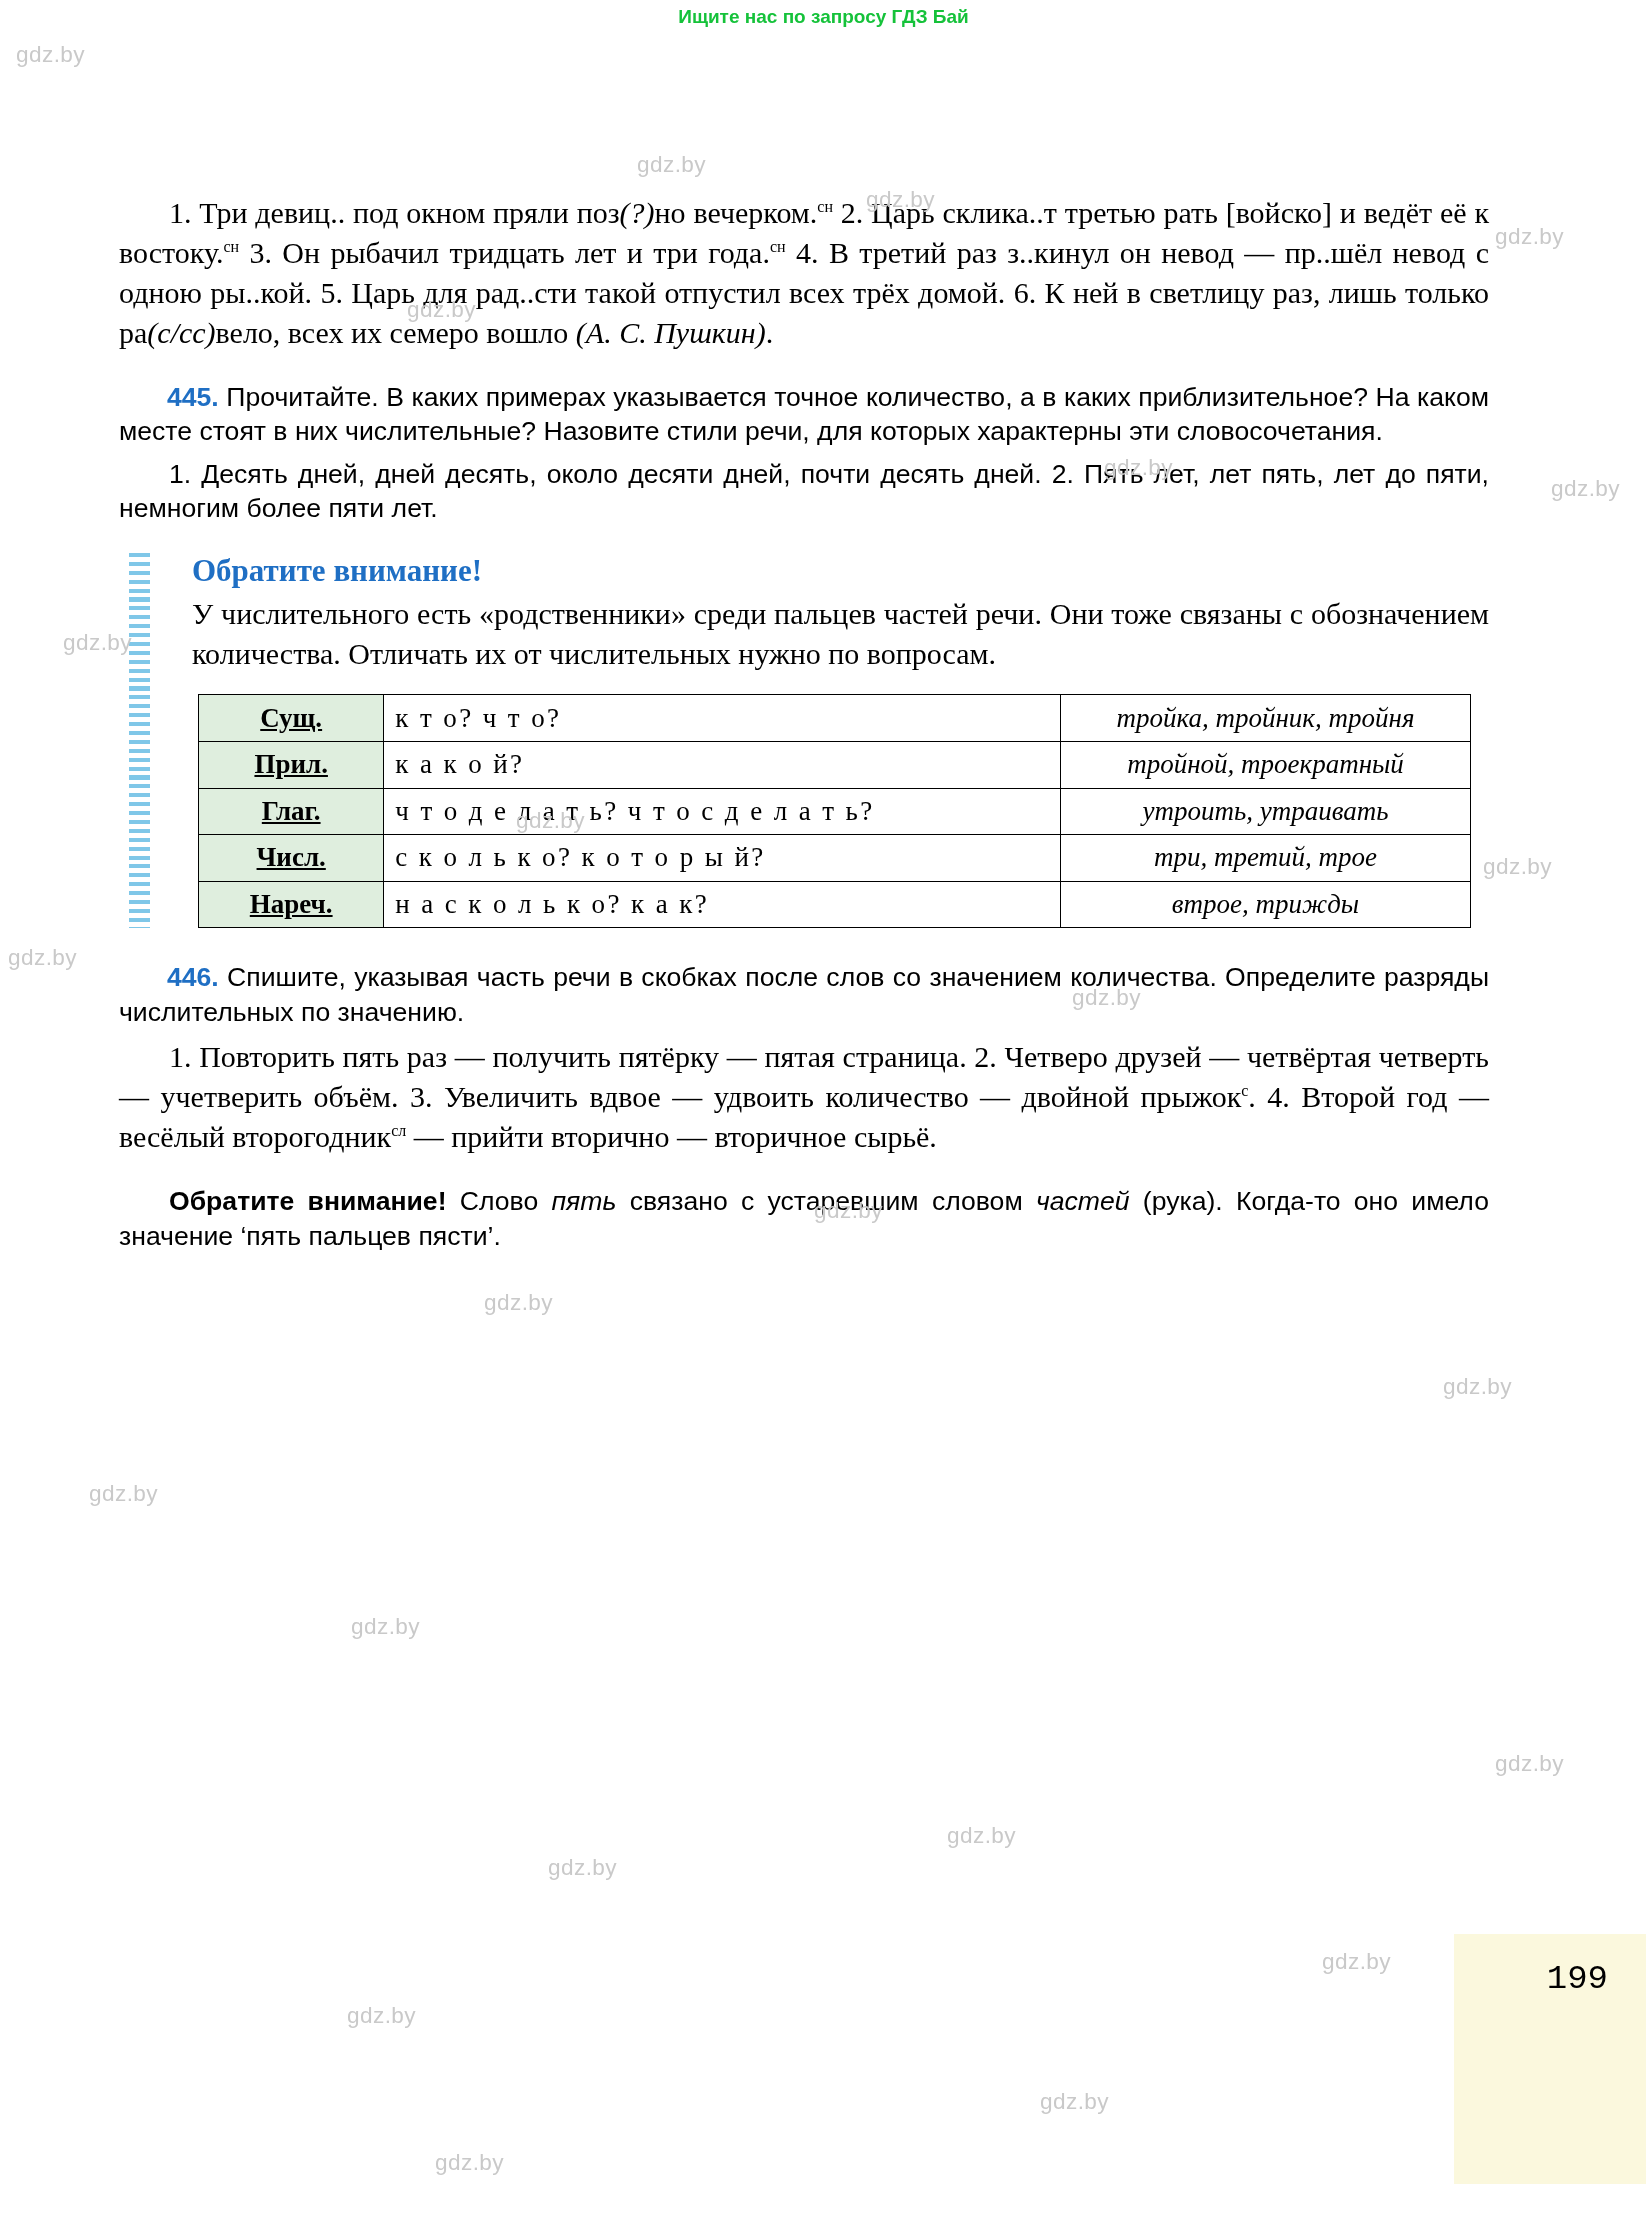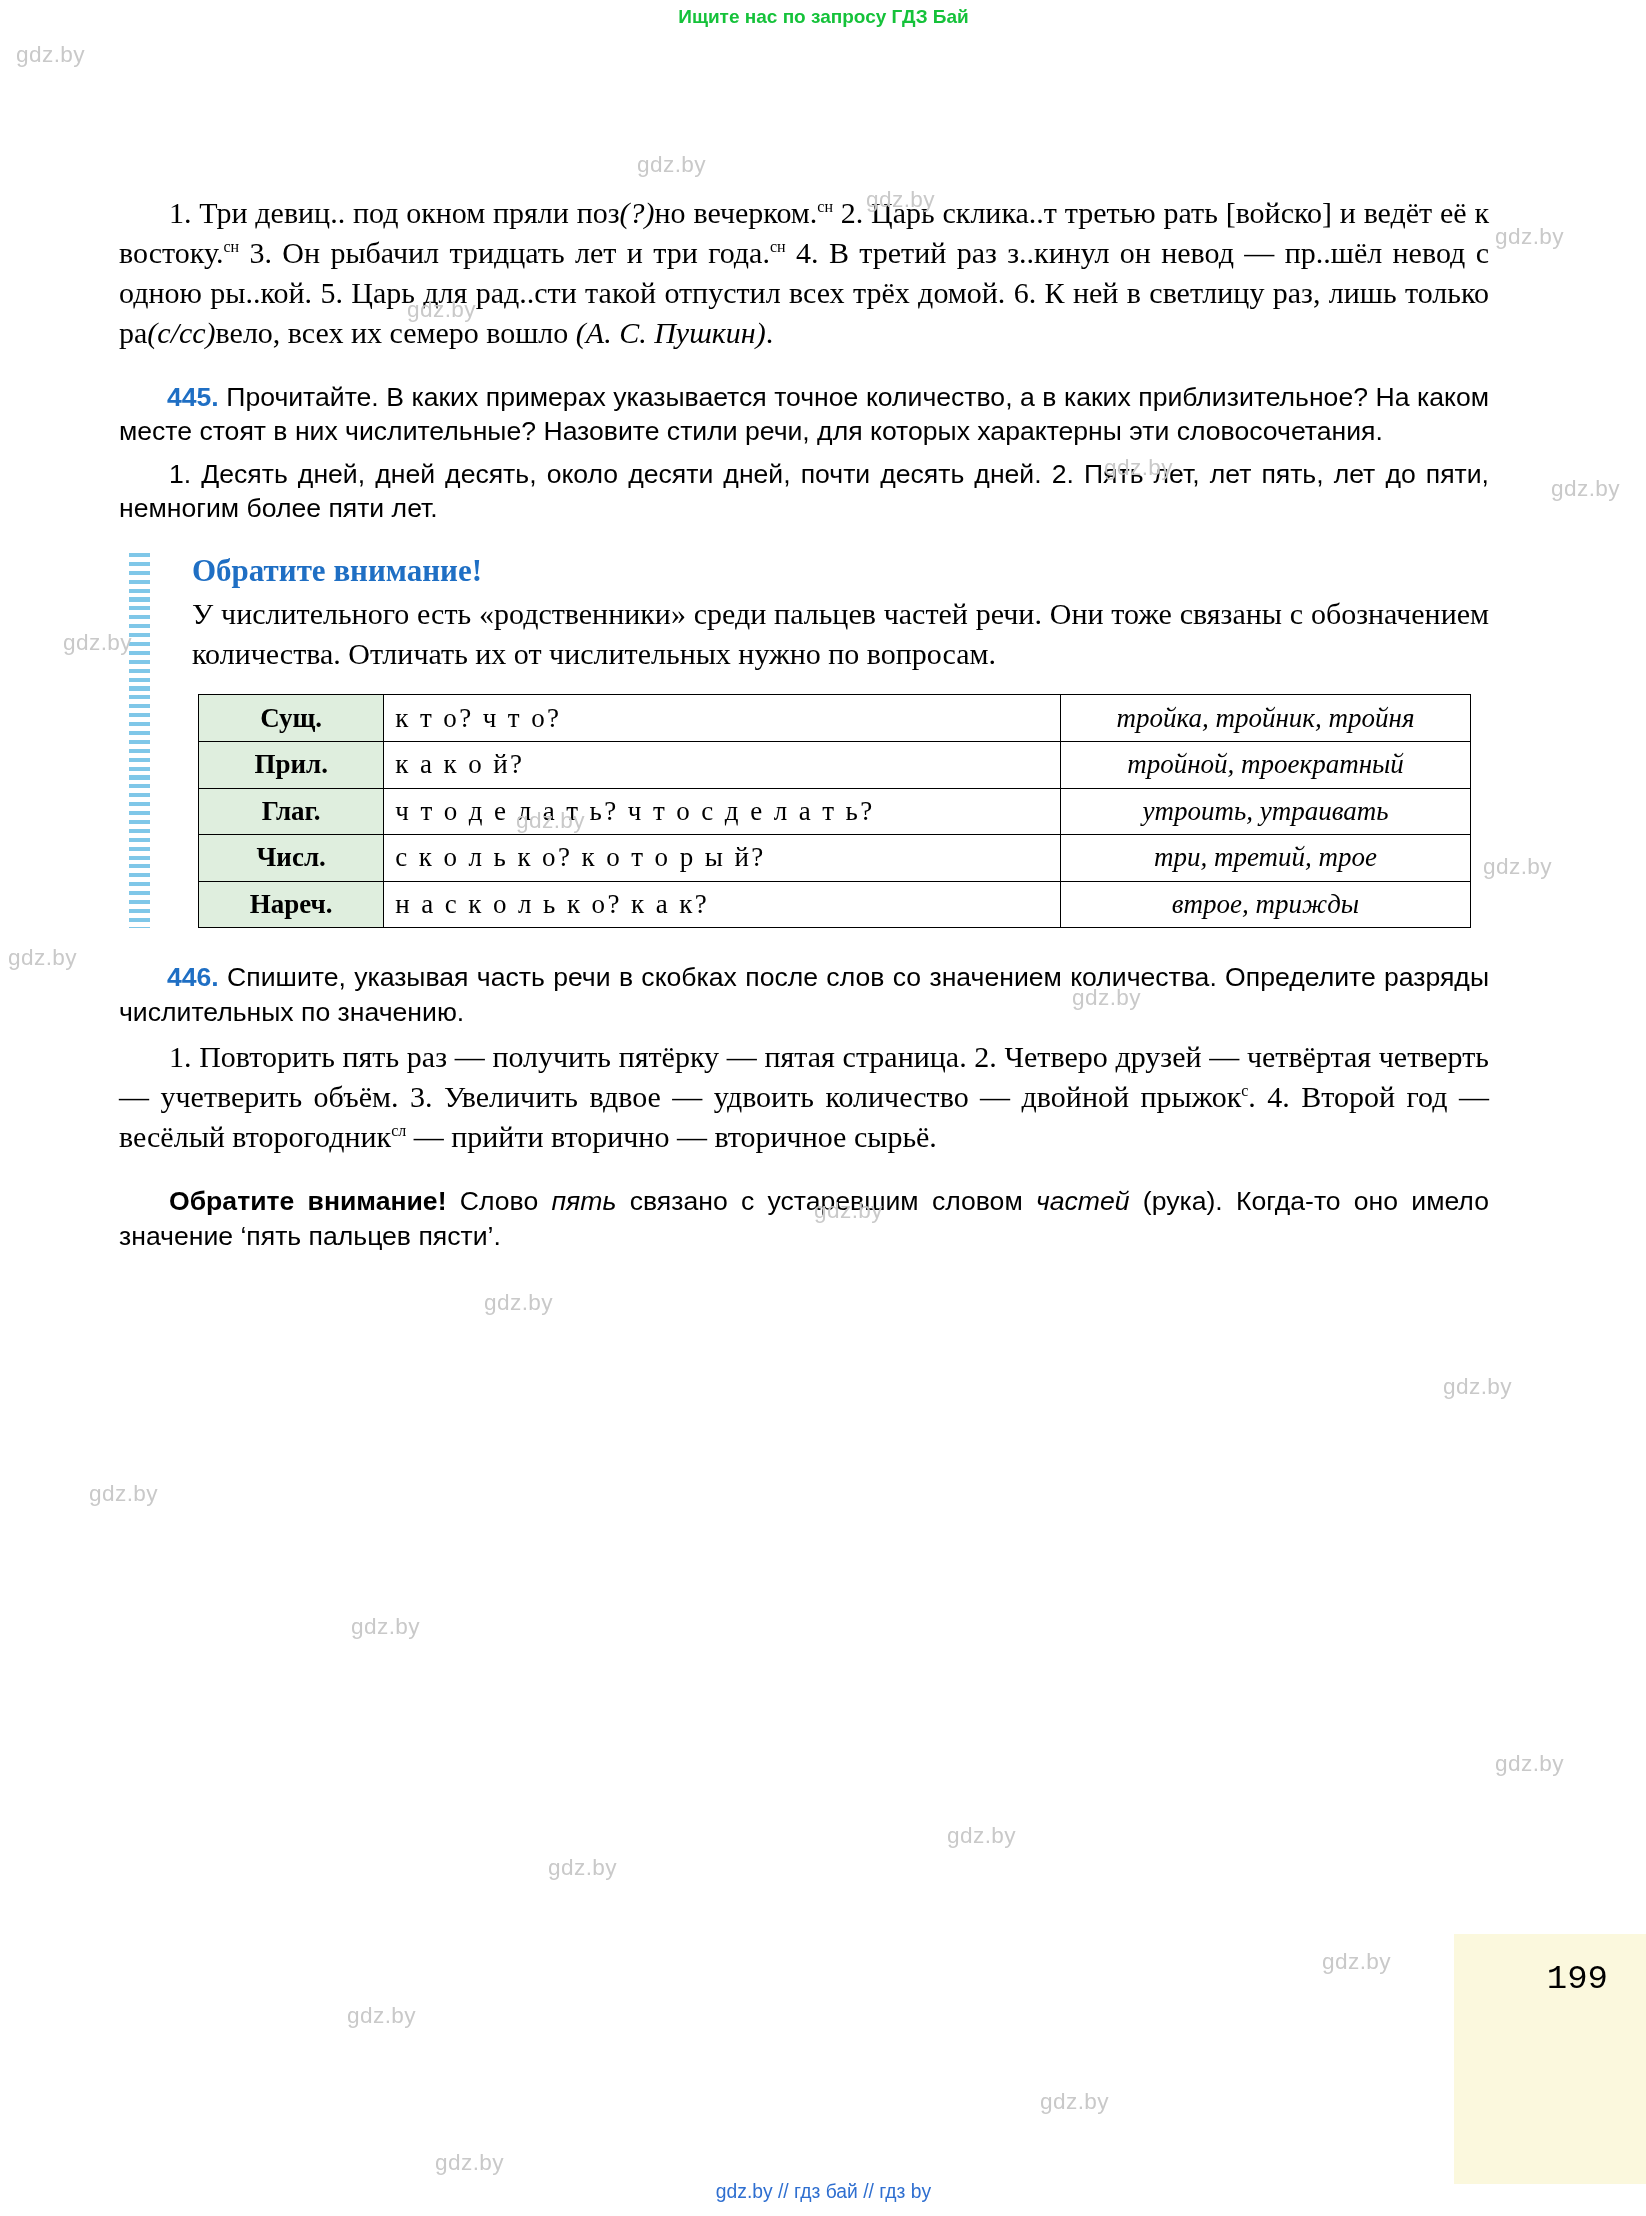--- a/index.html
+++ b/index.html
@@ -134,20 +134,21 @@
     padding: 7.3px 11.3px;
     font-family: "Liberation Serif", serif;
     font-size: 27px;
     vertical-align: middle;
   }
   td.col-part {
     width: 161px;
     background: #dfeede;
     font-weight: 700;
     text-align: center;
+    text-decoration: underline;
   }
   td.col-q {
     width: 653px;
     letter-spacing: 2.4px;
   }
   td.col-ex {
     font-style: italic;
     text-align: center;
   }
 
@@ -240,27 +241,20 @@
 
     <p class="task-intro" style="text-indent:50px; margin-top:21px;">
       <span class="note-bold">Обратите внимание!</span><span> Слово <i>пять</i> связано с устаревшим словом <i>частей</i> (рука). Когда-то оно имело значение ‘пять пальцев пясти’.</span>
     </p>
 
   </div>
 
   <div class="pagebox"></div>
   <div class="pagenum">199</div>
 
-  <div class="footer">
-    <span>gdz.by</span>
-    <span class="sep">//</span>
-    <span>гдз бай</span>
-    <span class="sep">//</span>
-    <span>гдз by</span>
-  </div>
 
   <div id="wm-layer">
       <div class="wm" style="left: 16px; top: 42px;">gdz.by</div>
       <div class="wm" style="left: 637px; top: 152px;">gdz.by</div>
       <div class="wm" style="left: 866px; top: 187px;">gdz.by</div>
       <div class="wm" style="left: 1495px; top: 224px;">gdz.by</div>
       <div class="wm" style="left: 407px; top: 297px;">gdz.by</div>
       <div class="wm" style="left: 1104px; top: 455px;">gdz.by</div>
       <div class="wm" style="left: 1551px; top: 476px;">gdz.by</div>
       <div class="wm" style="left: 63px; top: 630px;">gdz.by</div>

